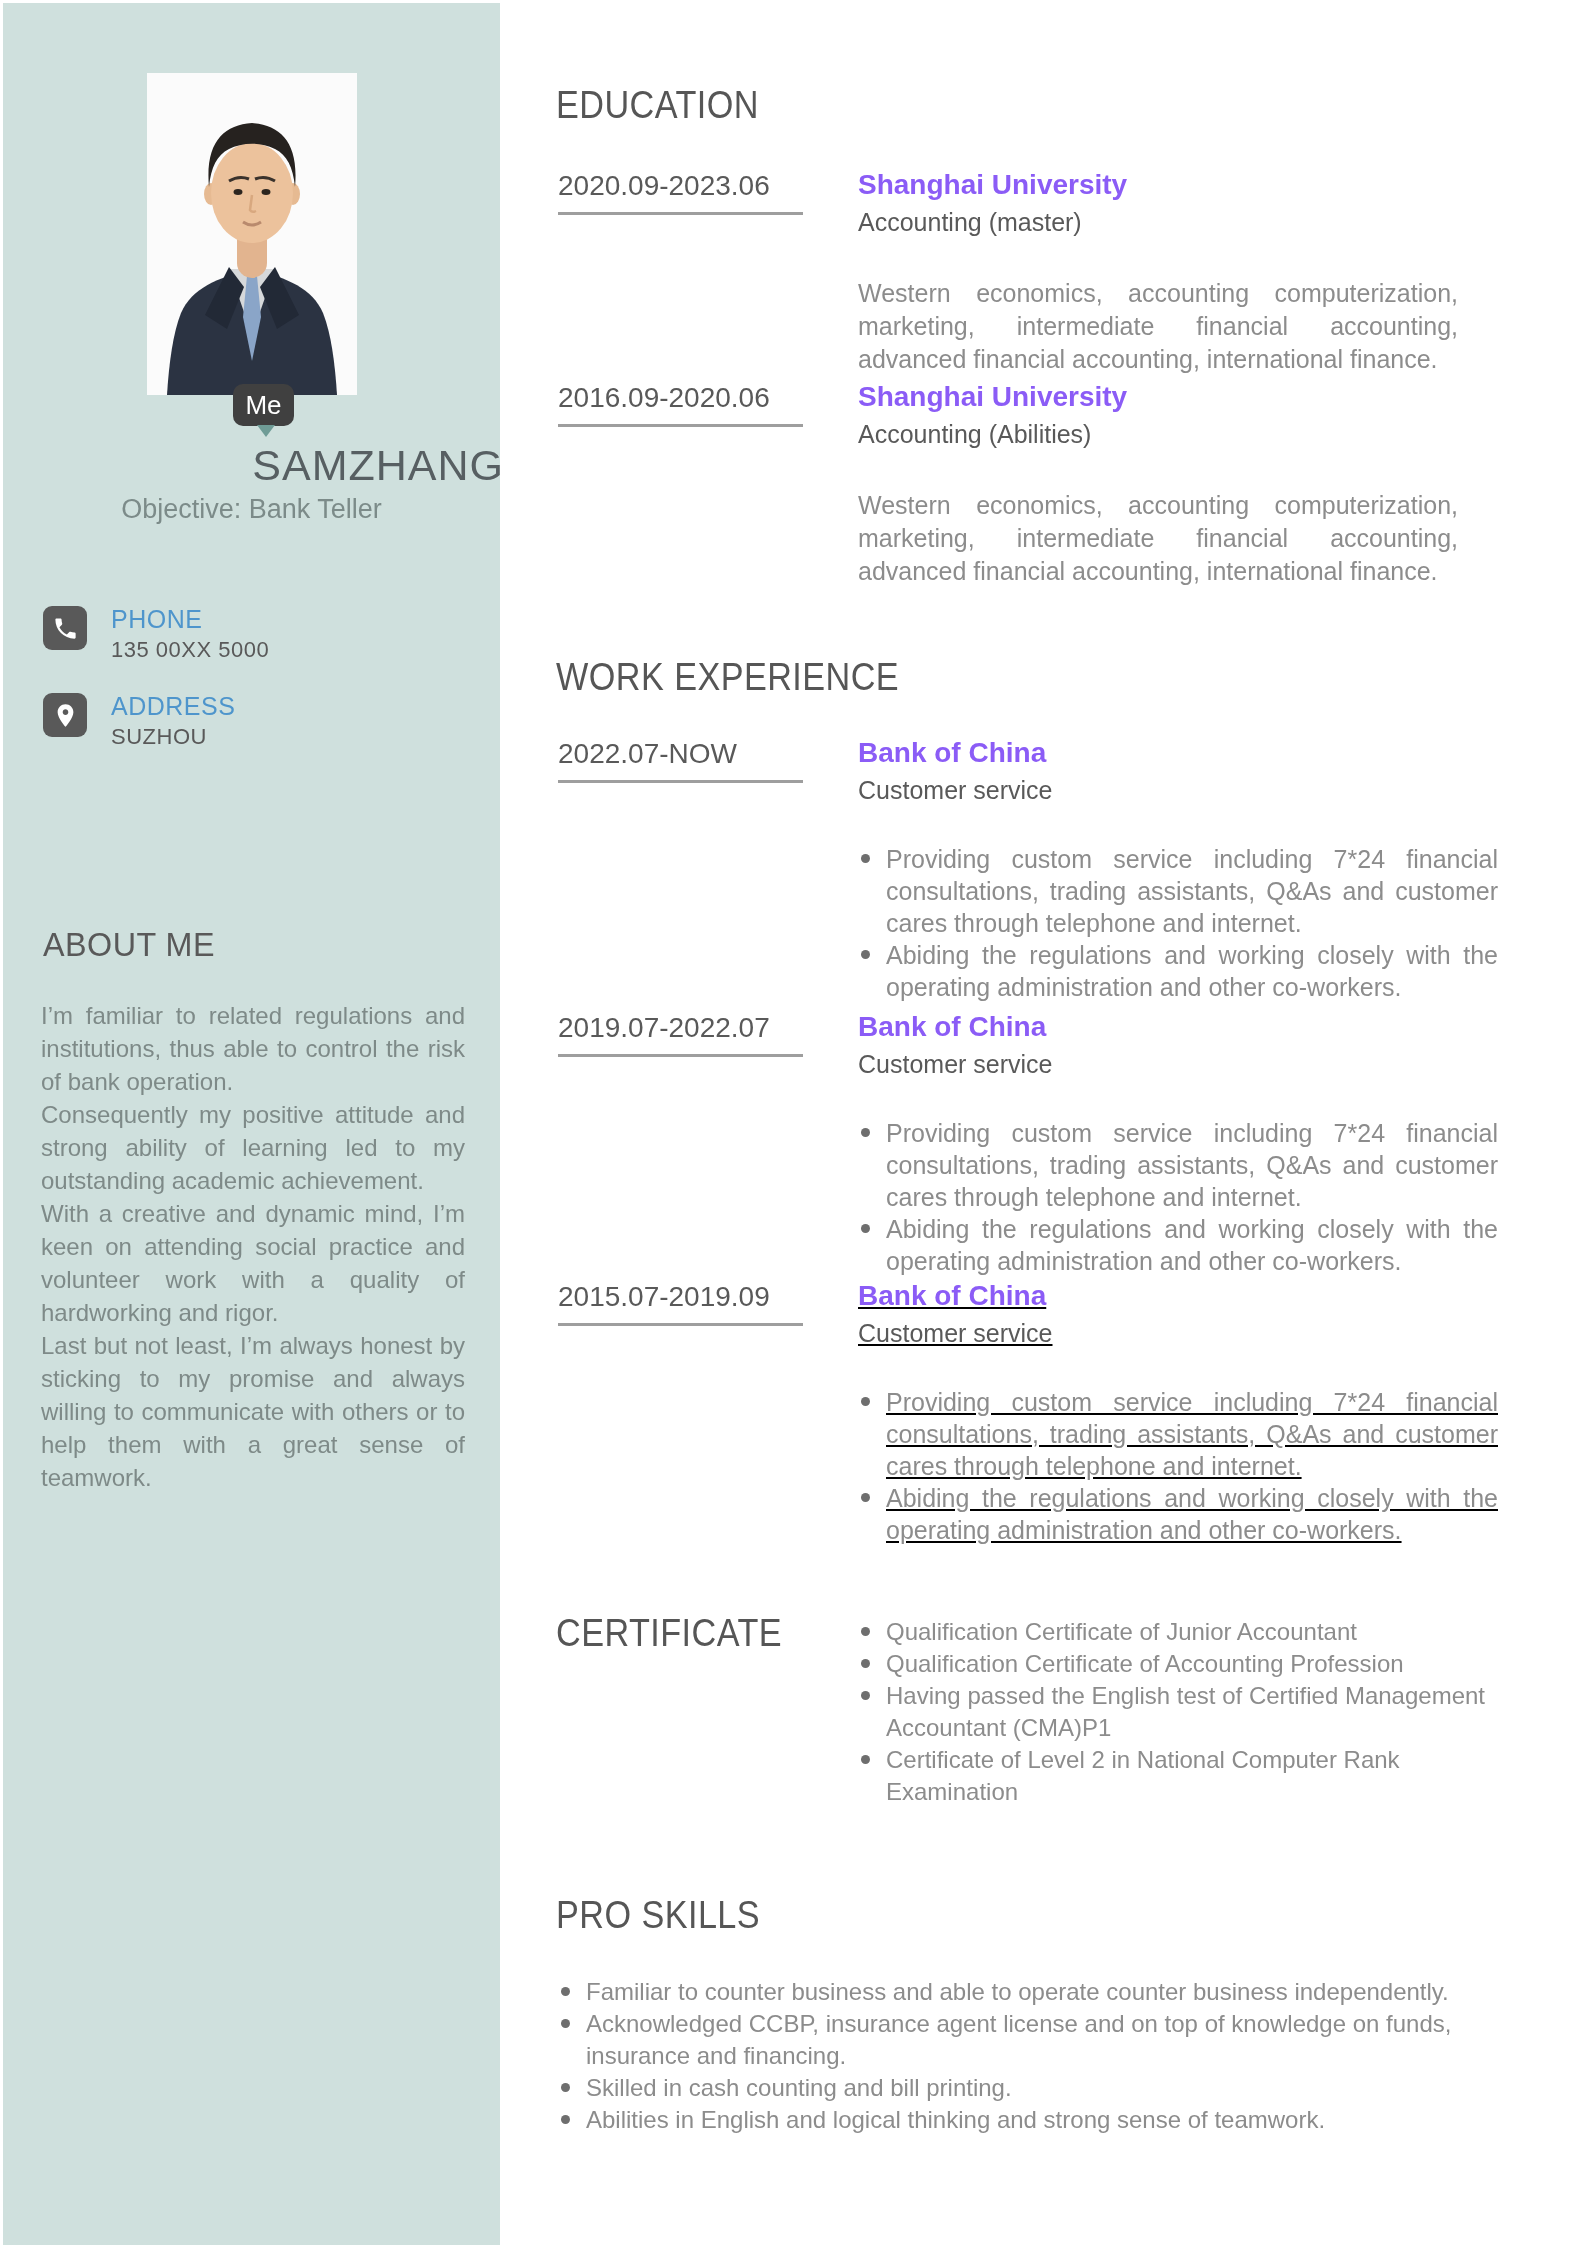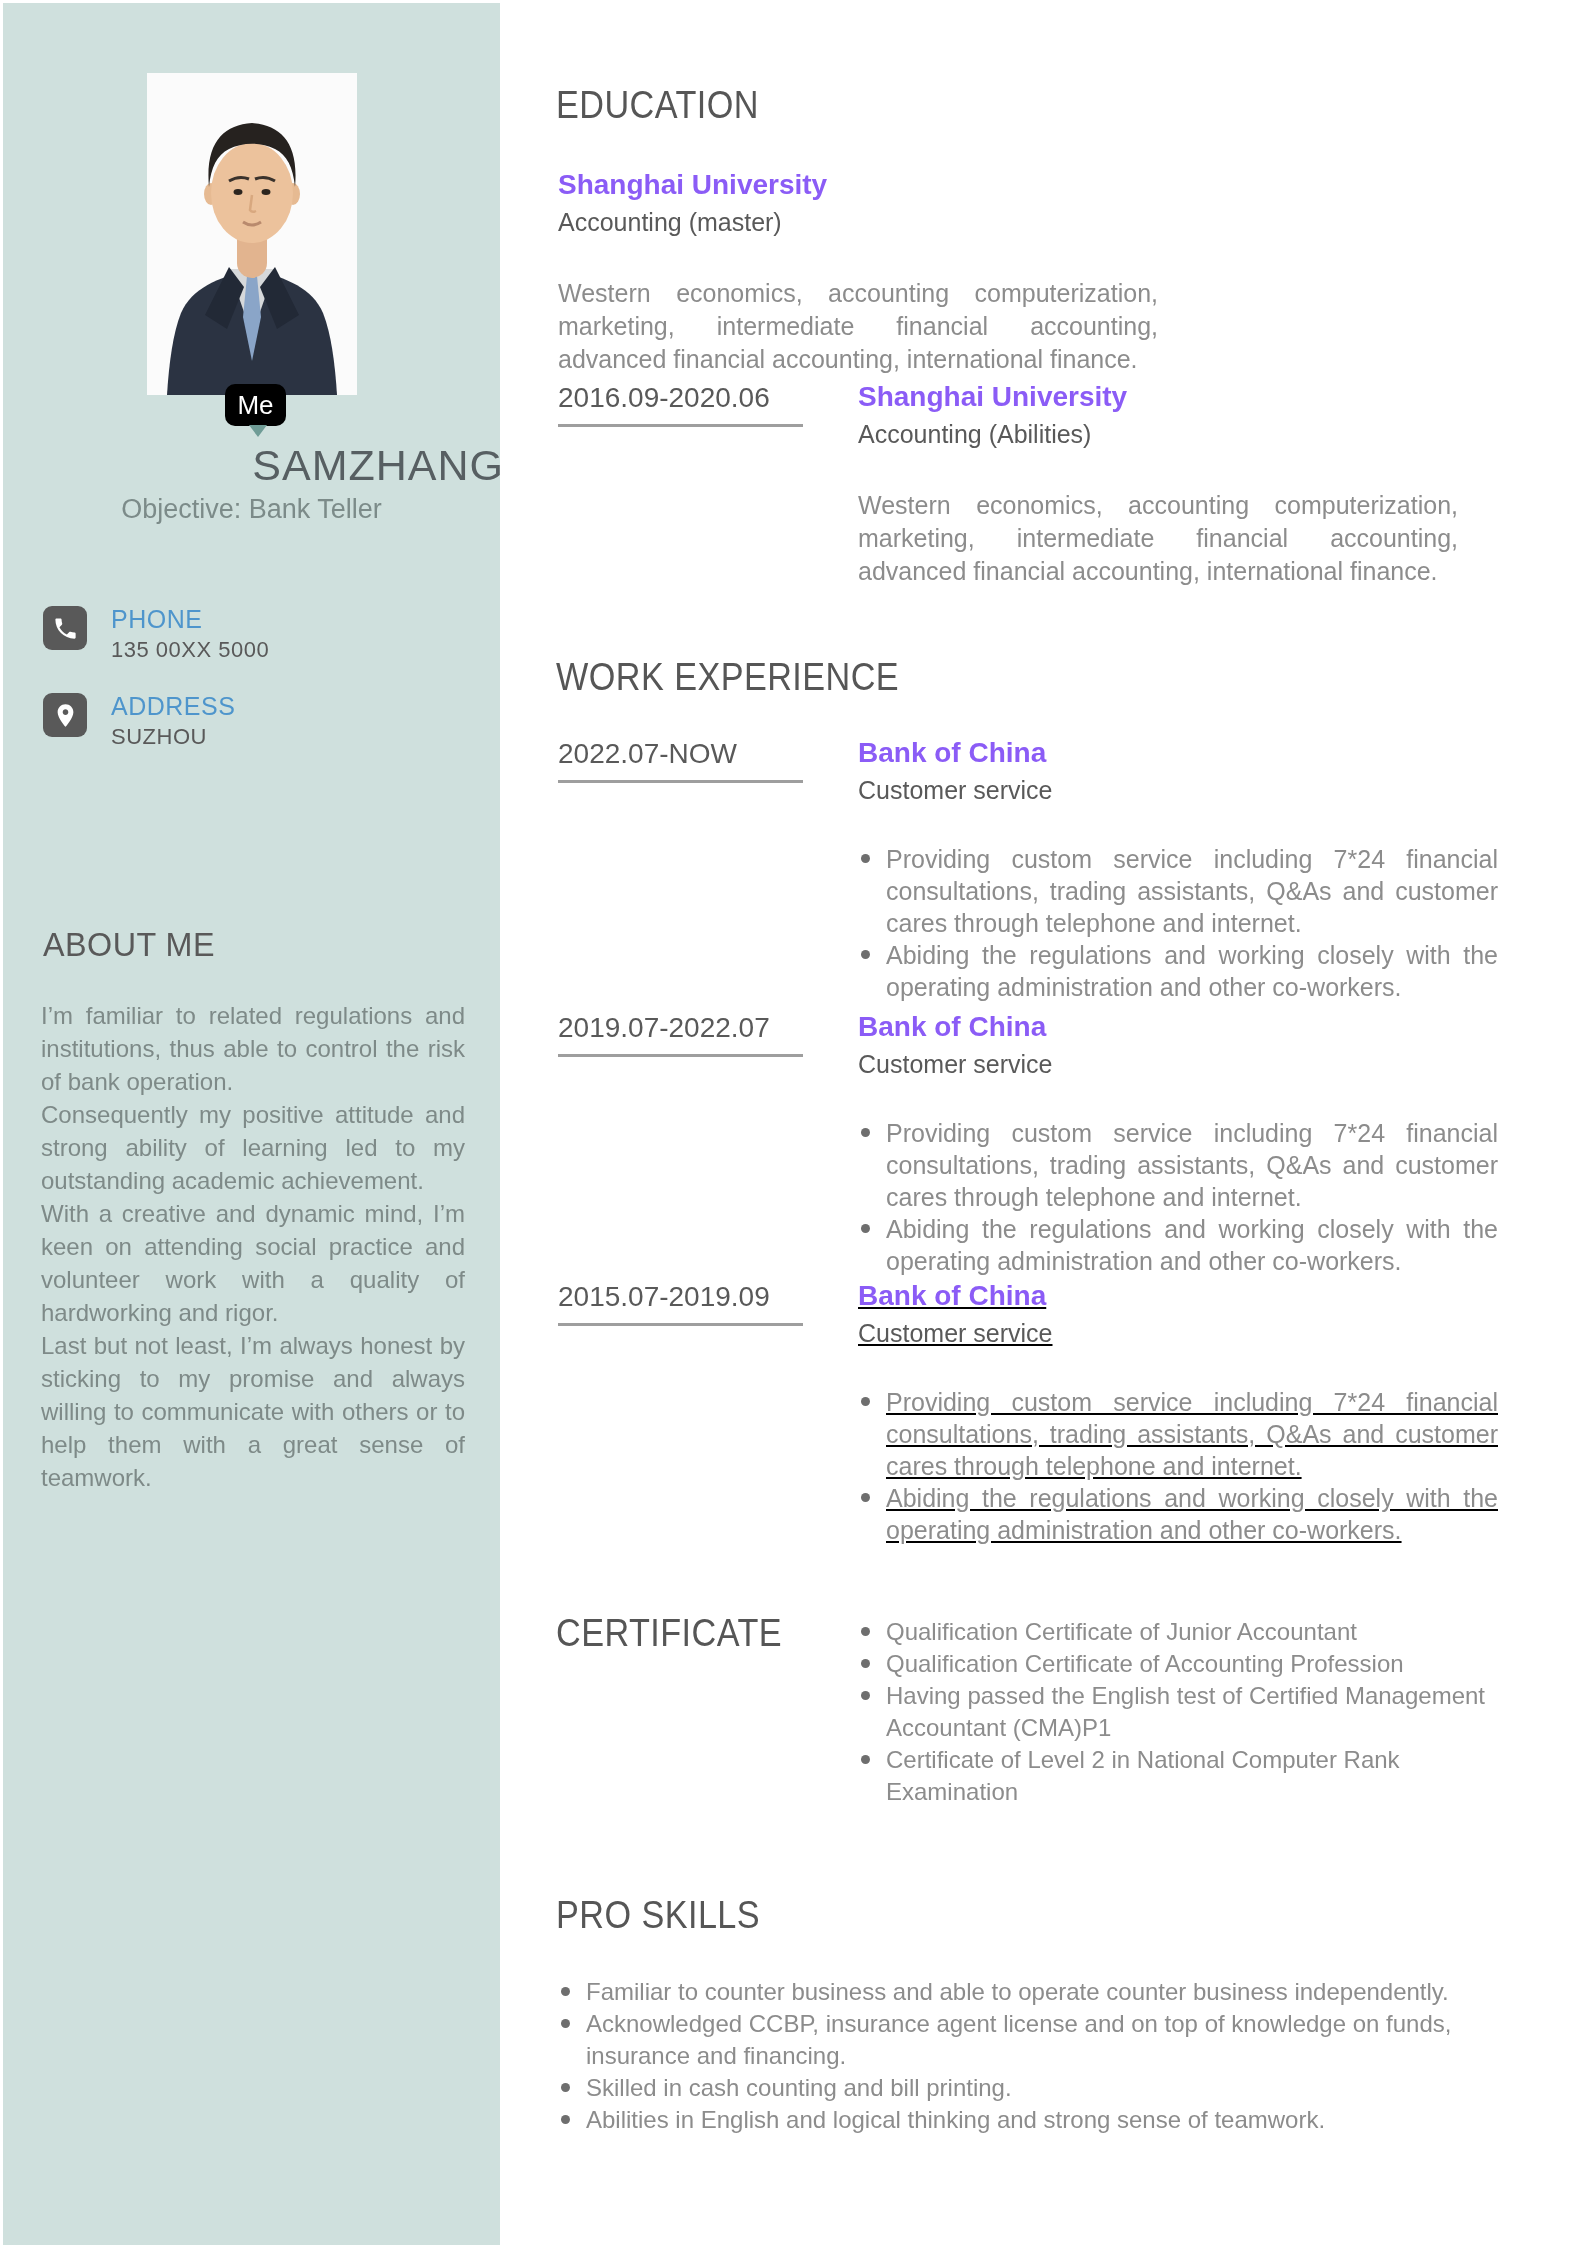--- a/index.html
+++ b/index.html
@@ -2,21 +2,21 @@
 <html><head>
 <meta charset="utf-8">
 <style>
   html,body{margin:0;padding:0;background:#ffffff;}
   .page{position:relative;width:1587px;height:2245px;background:#ffffff;overflow:hidden;
         font-family:"Liberation Sans","DejaVu Sans",sans-serif;}
   
   .sidebar{position:absolute;left:3px;top:3px;width:497px;height:2242px;background:#cfe0dd;}
   .photo{position:absolute;left:144px;top:70px;width:210px;height:322px;background:#fbfbfb;overflow:hidden;}
   .photo svg{display:block;width:210px;height:322px;}
-  .me-badge{position:absolute;left:222px;top:381px;width:61px;height:42px;background:#000000;
+  .me-badge{position:absolute;left:230px;top:381px;width:61px;height:42px;background:#404040;
             border-radius:10px;color:#ffffff;font-size:26px;display:flex;align-items:center;justify-content:center;}
   .me-badge::after{content:"";position:absolute;left:24px;bottom:-11px;width:0;height:0;
             border-left:9px solid transparent;border-right:9px solid transparent;border-top:12px solid #6f9c96;}
   .name{position:absolute;left:0;top:434px;width:497px;margin:4px;text-align:right;
         font-size:43px;font-weight:400;letter-spacing:1px;color:#575f62;}
   .objective{position:absolute;left:0;top:491px;width:497px;text-align:center;font-size:27px;color:#7c8b89;}
   .contact{position:absolute;left:40px;top:602px;width:420px;}
   .contact-row{position:relative;margin-bottom:29px;min-height:44px;}
   .cicon{position:absolute;left:0;top:1px;width:44px;height:44px;background:#595959;border-radius:9px;
          display:flex;align-items:center;justify-content:center;}
@@ -123,20 +123,23 @@
     </div>
 
   </aside>
 
   <main>
 
     <h2 class="sec" style="top:84px;">EDUCATION</h2>
 
     <section class="entry" style="top:170px;">
       <div>
+        <span class="date">2020.09-2023.06</span>
+      </div>
+      <div>
         <div class="etitle">Shanghai University</div>
         <div class="esub">Accounting (master)</div>
         <p class="edesc">Western economics, accounting computerization, marketing, intermediate financial accounting, advanced financial accounting, international finance.</p>
       </div>
     </section>
 
     <section class="entry" style="top:382px;">
       <div>
         <span class="date">2016.09-2020.06</span>
       </div>

